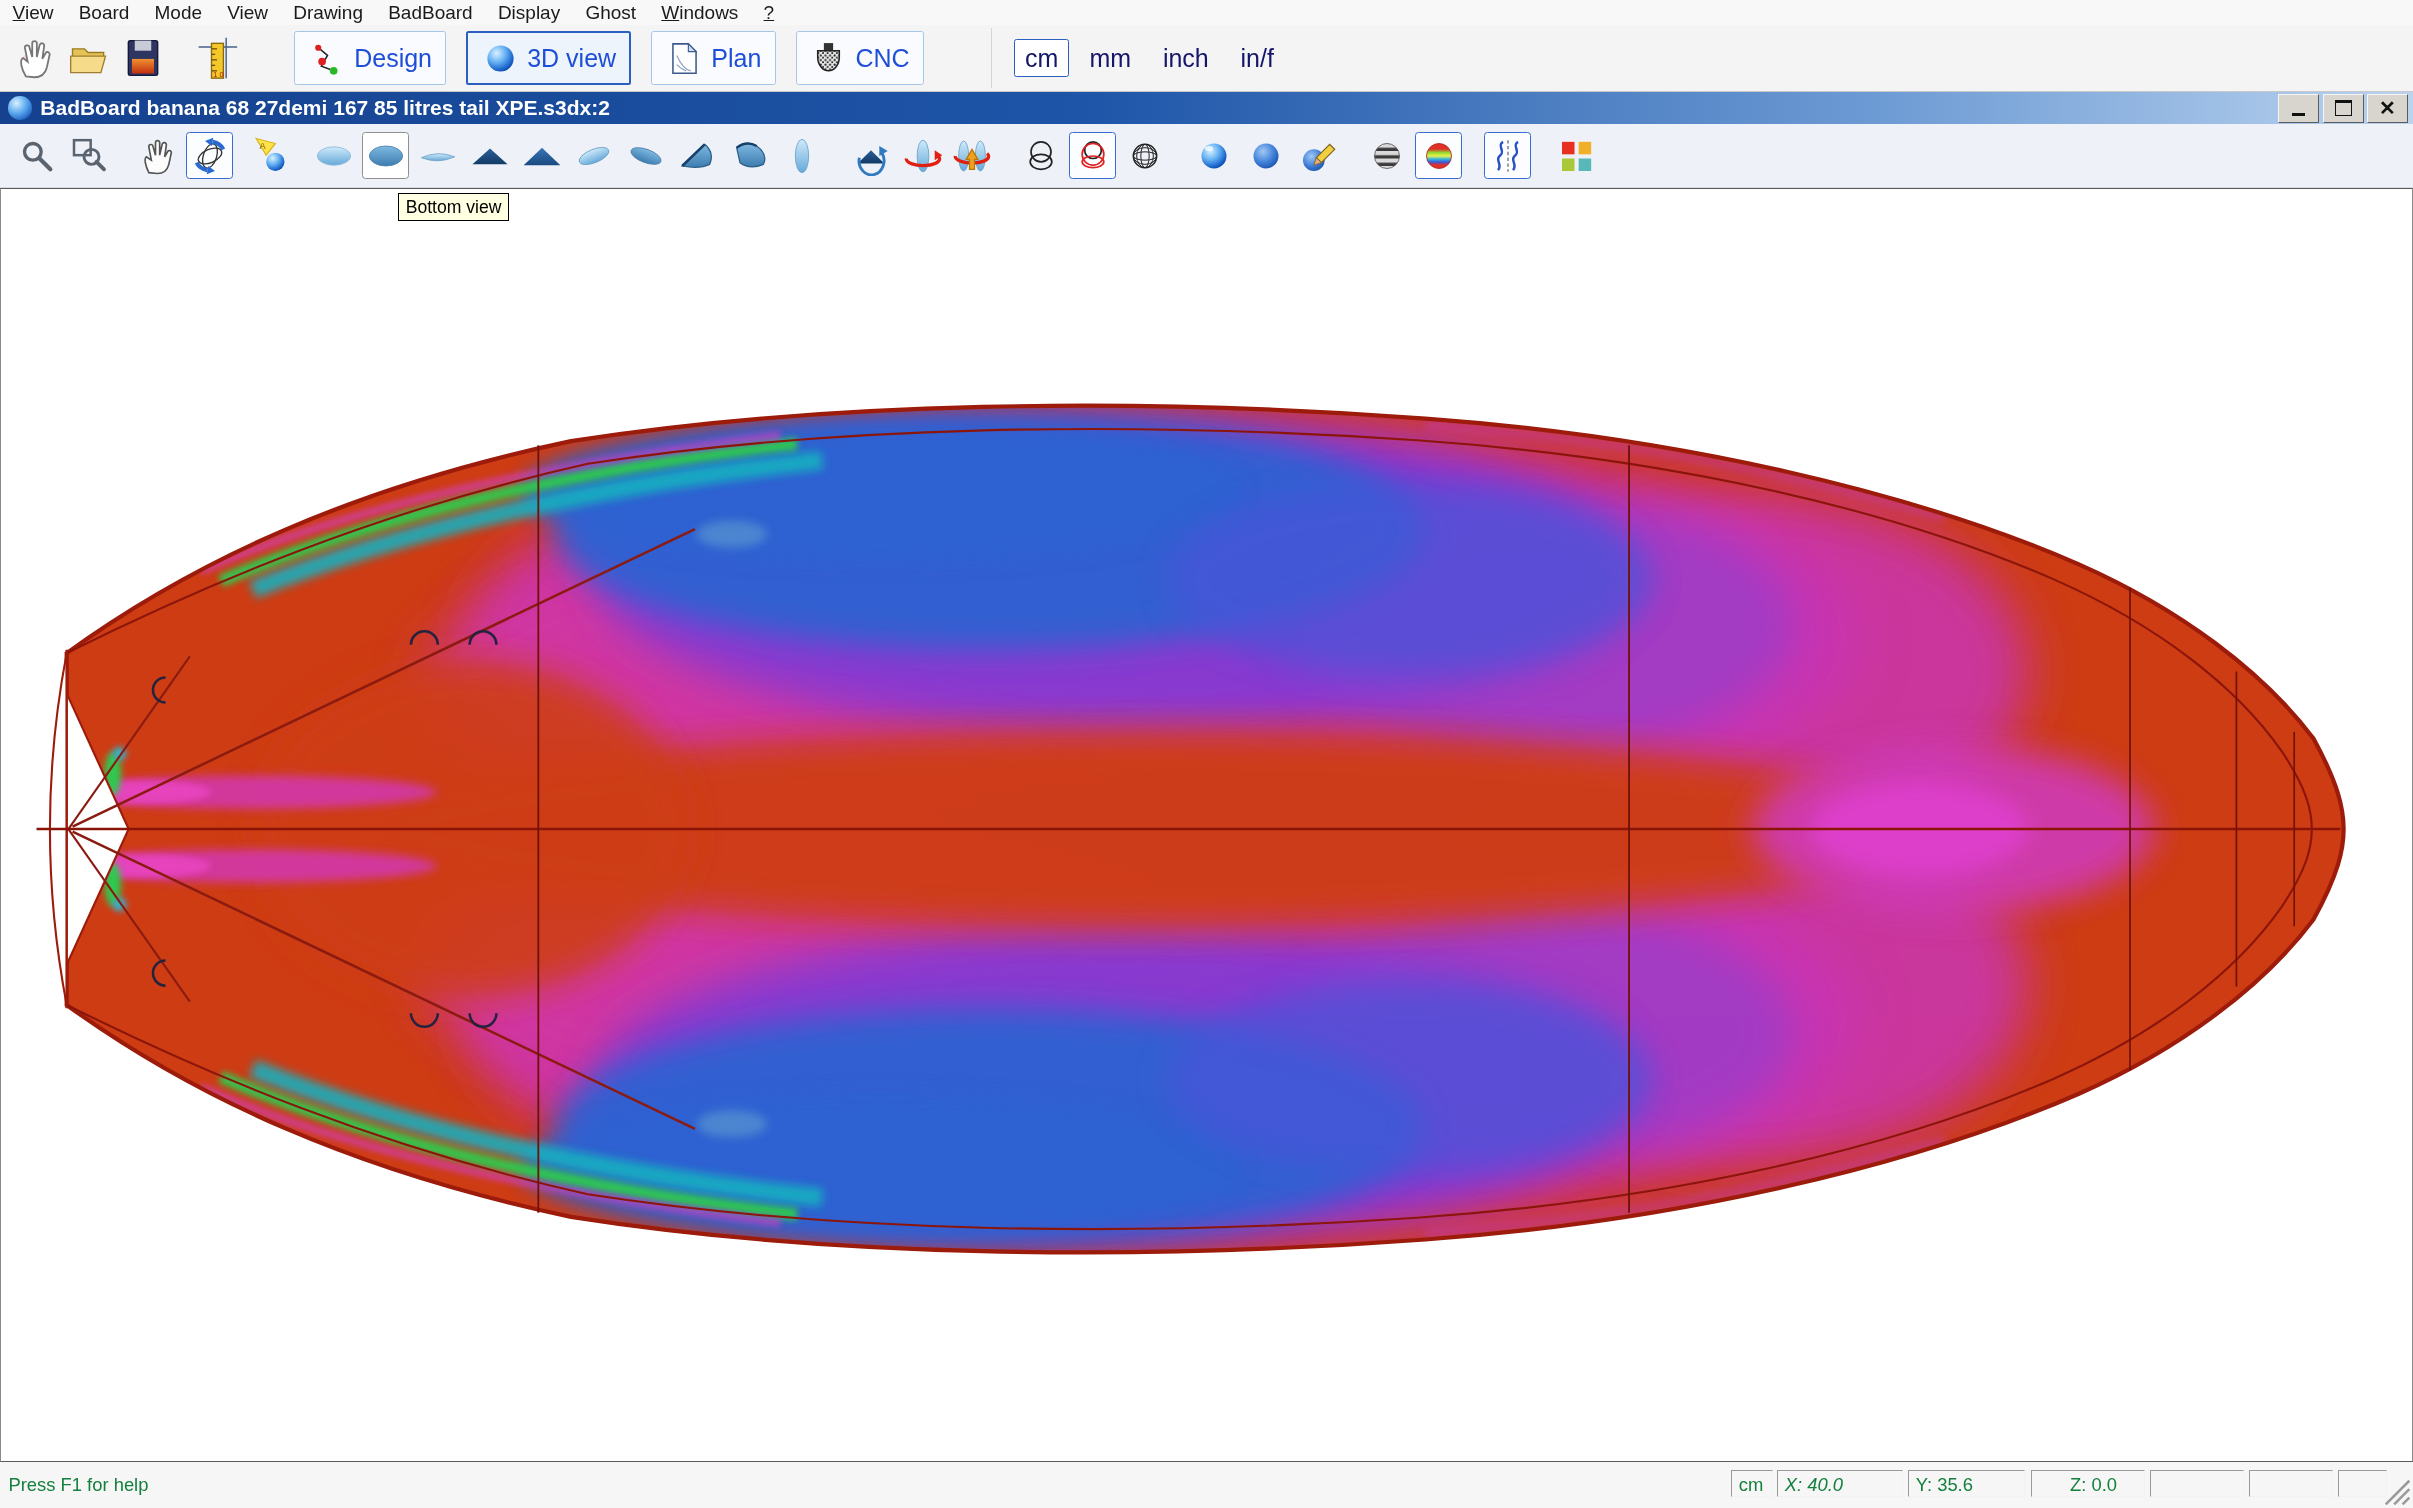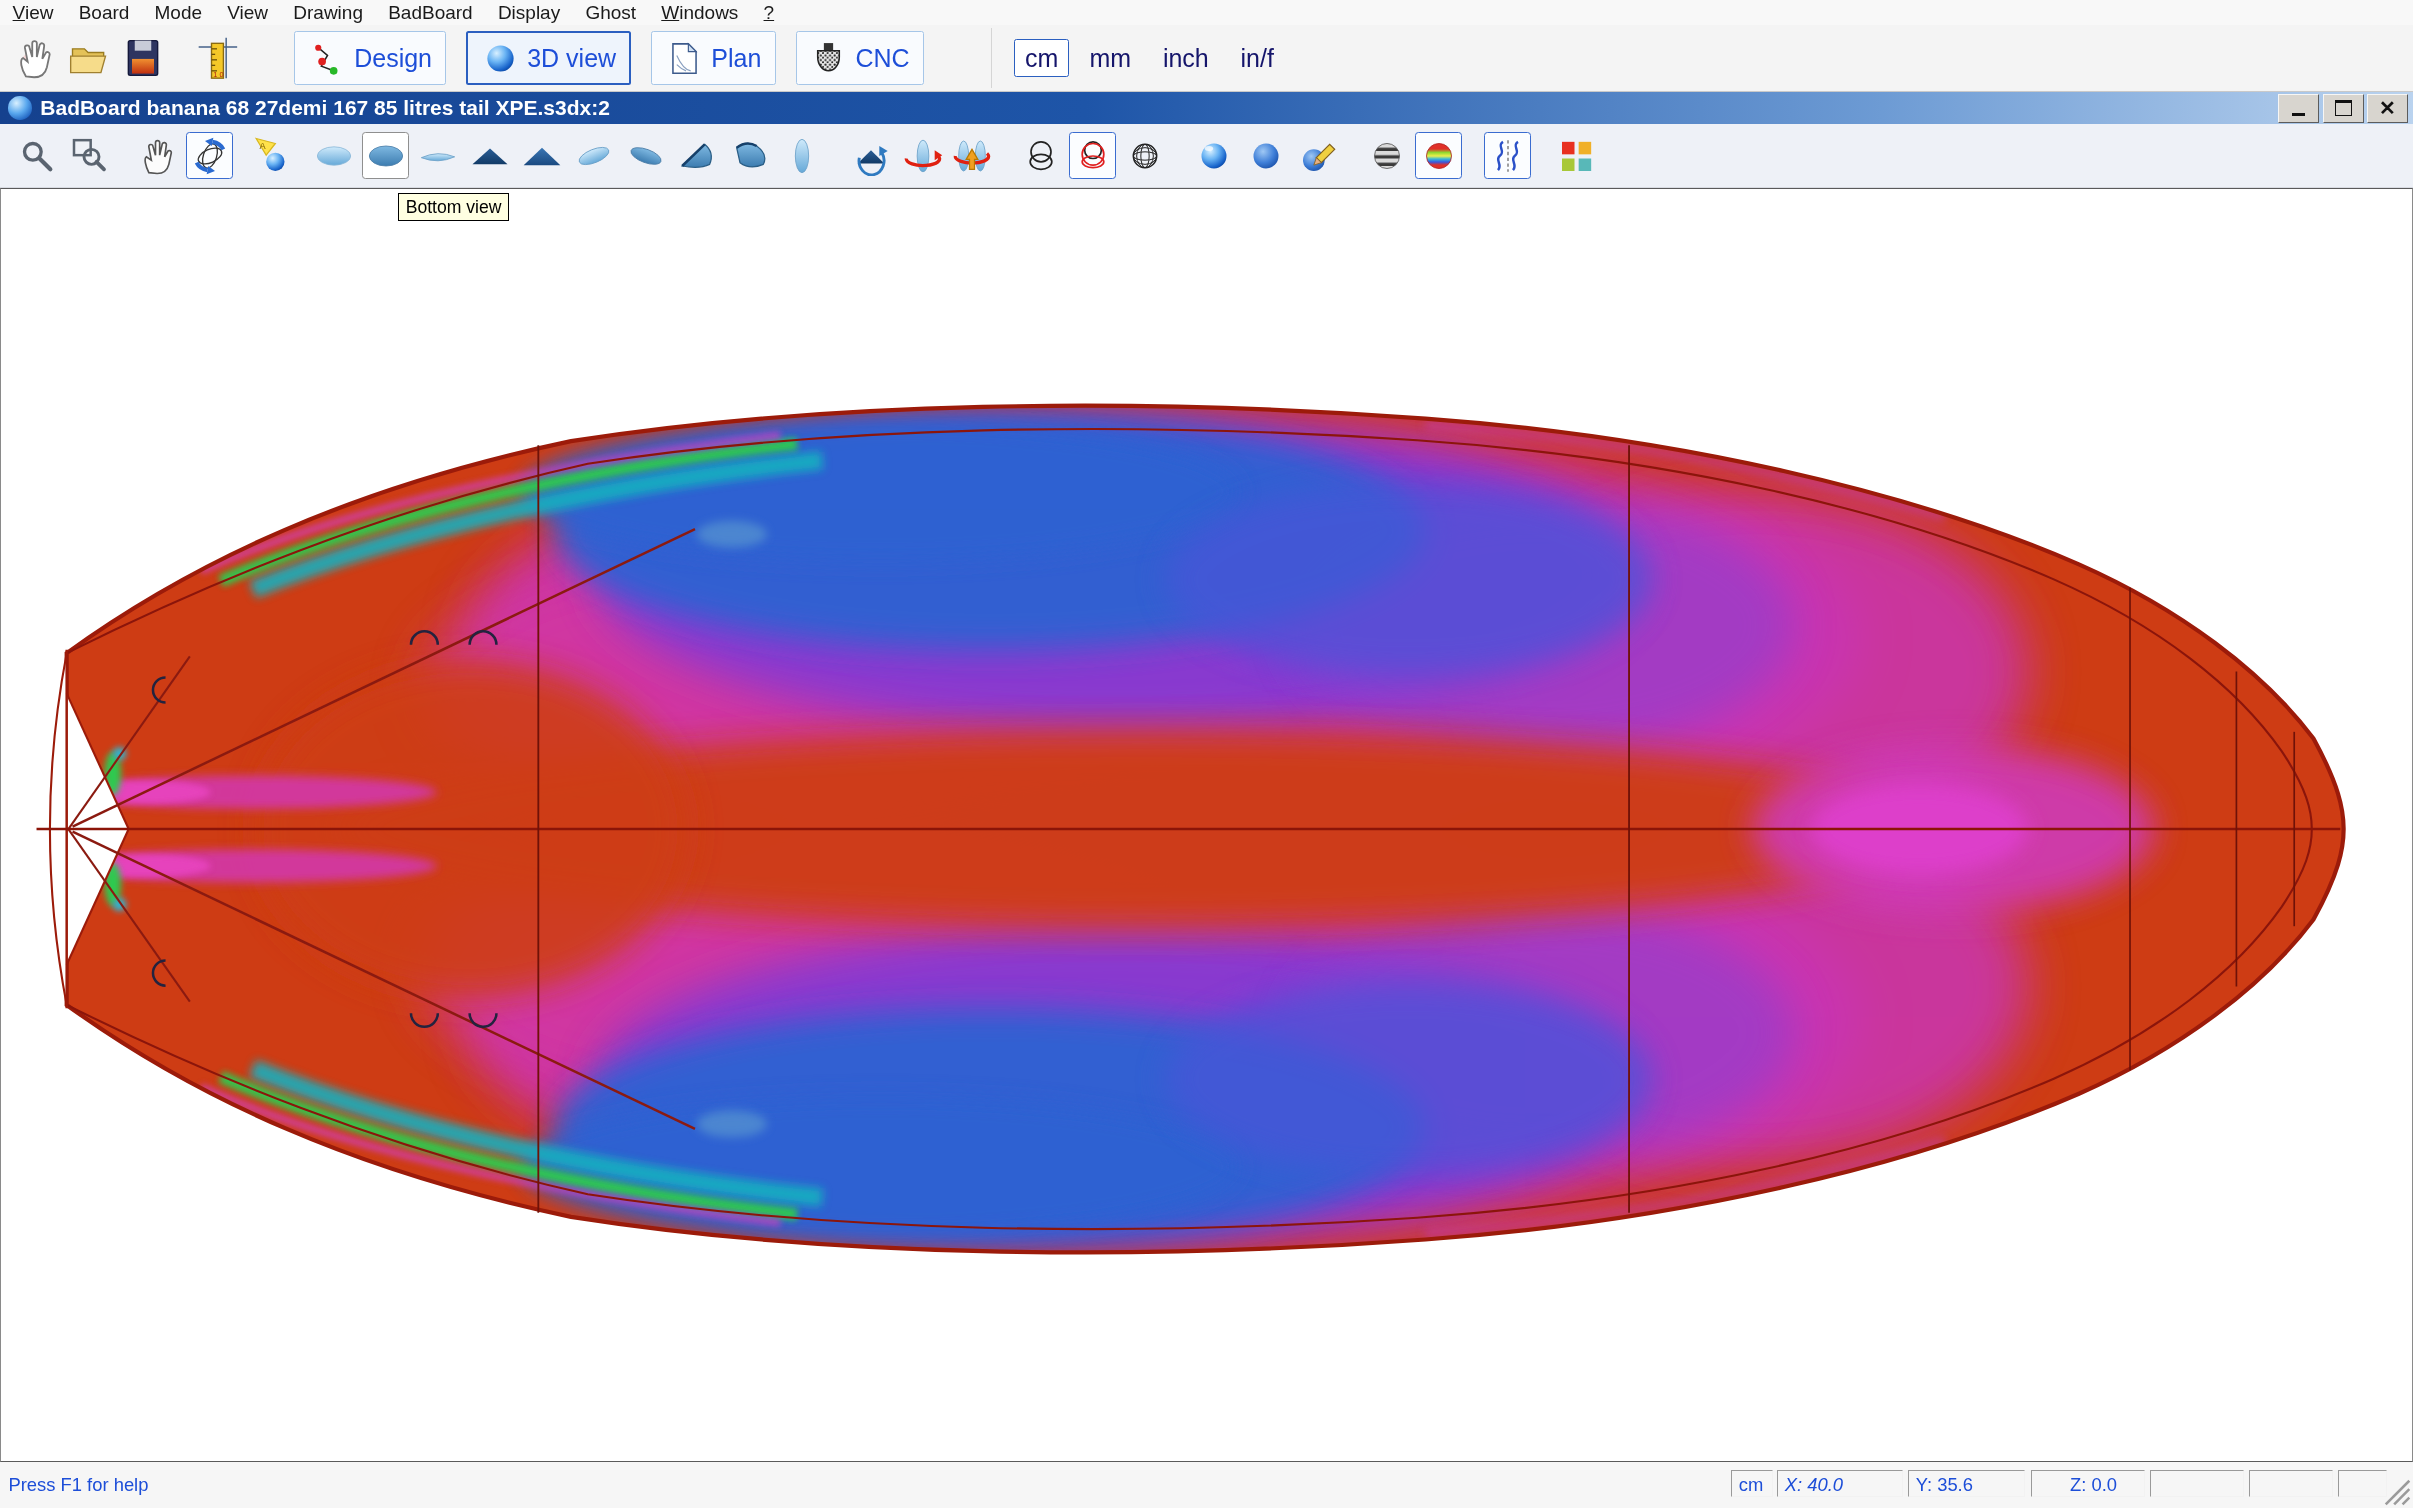--- a/index.html
+++ b/index.html
@@ -54,21 +54,21 @@
   
   .canvas{position:absolute;left:0;top:188px;width:2413px;height:1274px;background:#ffffff;
           border-top:1.7px solid #5a5a5a;border-left:1.7px solid #8a8a8a;border-right:1.7px solid #8a8a8a;
           border-bottom:1.7px solid #5a5a5a;box-sizing:border-box;overflow:hidden;}
   .canvas svg{position:absolute;left:0;top:0;}
 
   .tooltip{position:absolute;left:398px;top:193px;background:#ffffe1;border:1.7px solid #000;
            font-size:17.6px;color:#000;padding:2.5px 6.7px;z-index:30;text-align:center;}
 
   
-  .statusbar{position:absolute;left:0;top:1462px;width:2413px;height:47px;background:#f6f6f6;font-size:18.4px;color:#1d4ed8;}
+  .statusbar{position:absolute;left:0;top:1462px;width:2413px;height:47px;background:#f6f6f6;font-size:18.4px;color:#15803d;}
   .sb-help{position:absolute;left:8.4px;top:11.7px;}
   .sb-panel{position:absolute;top:8.4px;height:27px;line-height:27px;padding-left:6.7px;box-sizing:border-box;
             border:0.8px solid;border-color:#9a9a9a #f2f2f2 #f2f2f2 #9a9a9a;}
   .sb-grip{position:absolute;right:1.7px;bottom:3.4px;width:32px;height:32px;}
 </style>
 </head>
 <body>
 
 <svg width="0" height="0" style="position:absolute" aria-hidden="true">
 <defs>

